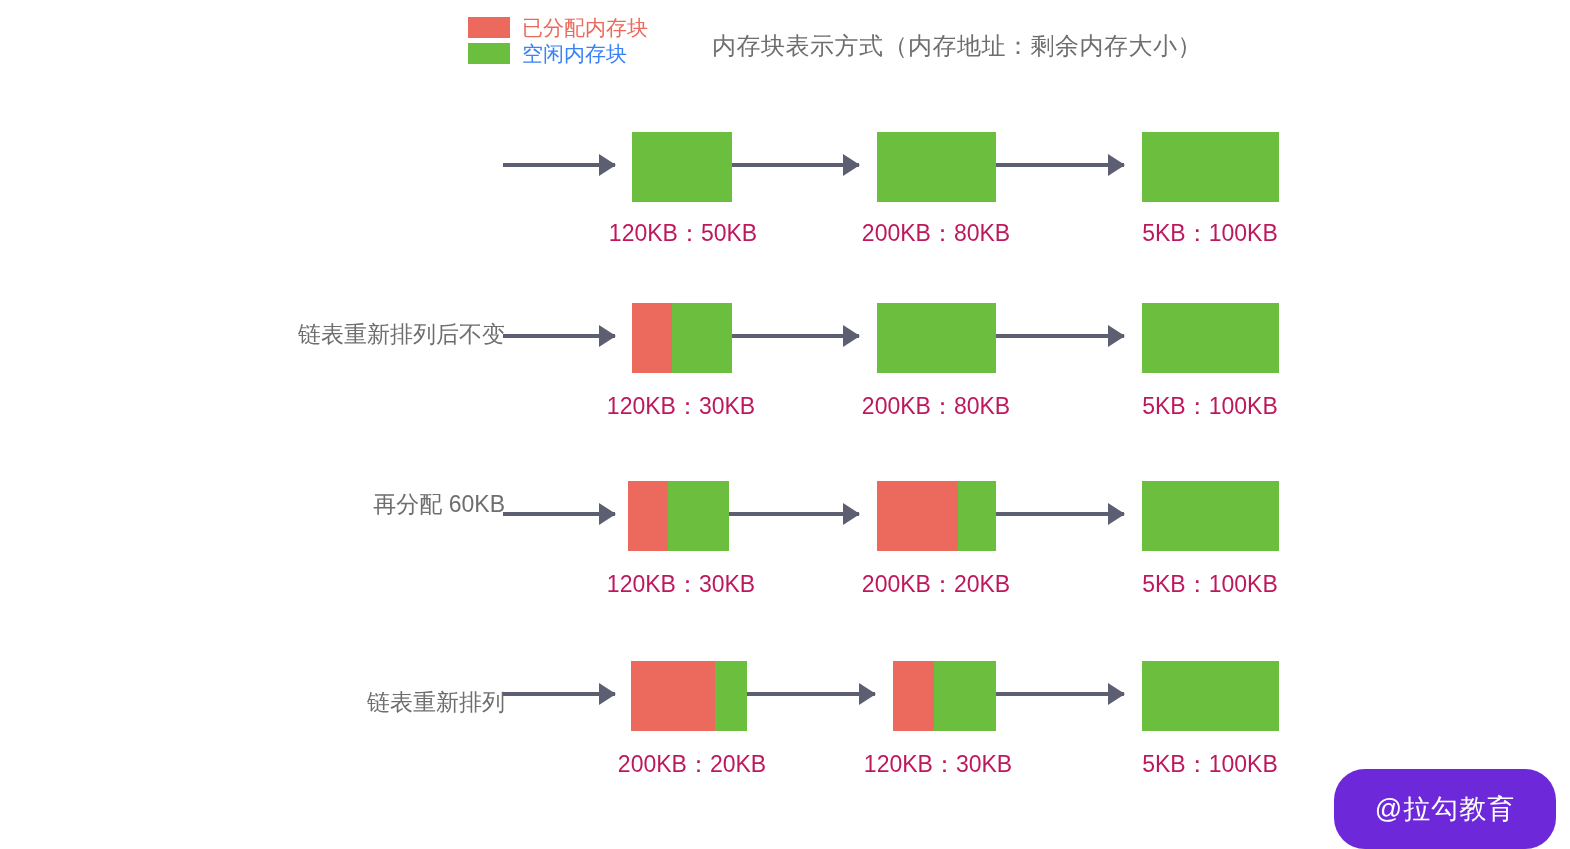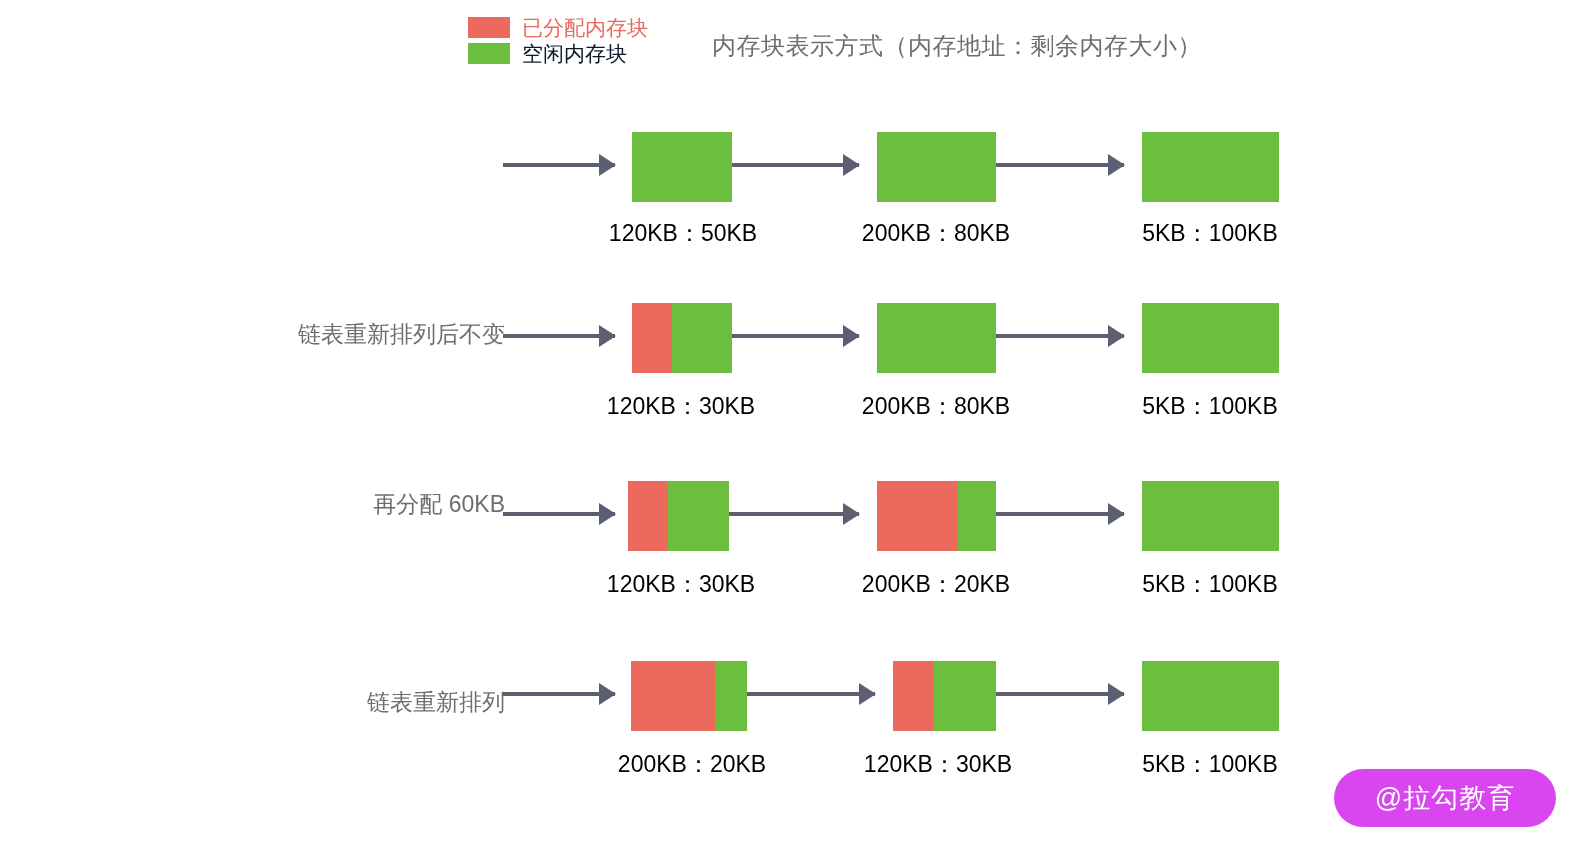--- a/index.html
+++ b/index.html
@@ -91,55 +91,55 @@
   .block {
     position: absolute;
     display: flex;
     overflow: hidden;
   }
   .seg-used  { background: #ec6a5d; height: 100%; }
   .seg-free  { background: #6cbe3f; height: 100%; }
 
   .block-label {
     position: absolute;
-    color: #000000;
+    color: #be185d;
     font-size: 23px;
     line-height: 23px;
     white-space: nowrap;
     transform: translateX(-50%);
   }
 
   
   #watermark {
     position: absolute;
     left: 1334px;
     top: 769px;
     width: 222px;
-    height: 58px;
-    background: #d946ef;
+    height: 80px;
+    background: #6d28d9;
     border-radius: 31px;
     display: flex;
     align-items: center;
     justify-content: center;
     color: #ffffff;
     font-size: 27px;
     letter-spacing: 1px;
   }
 </style>
 </head>
 <body>
 
 <div id="legend">
   <div class="legend-row">
     <span class="legend-swatch" style="background:#ec6a5d"></span>
     <span class="legend-label" style="color:#ec6a5d">已分配内存块</span>
   </div>
   <div class="legend-row">
     <span class="legend-swatch" style="background:#6cbe3f"></span>
-    <span class="legend-label" style="color:#0f172a">空闲内存块</span>
+    <span class="legend-label" style="color:#3b82f6">空闲内存块</span>
   </div>
 </div>
 
 <div id="diagram-title">内存块表示方式（内存地址：剩余内存大小）</div>
 
 <div class="row" style="top:132px;">
   <div class="arrow" style="left:503px; top:31px; width:112px;"></div>
   <div class="block" style="left:632px; top:0px; width:100px; height:70px;">
     <span class="seg-free" style="width:100%"></span>
   </div>

